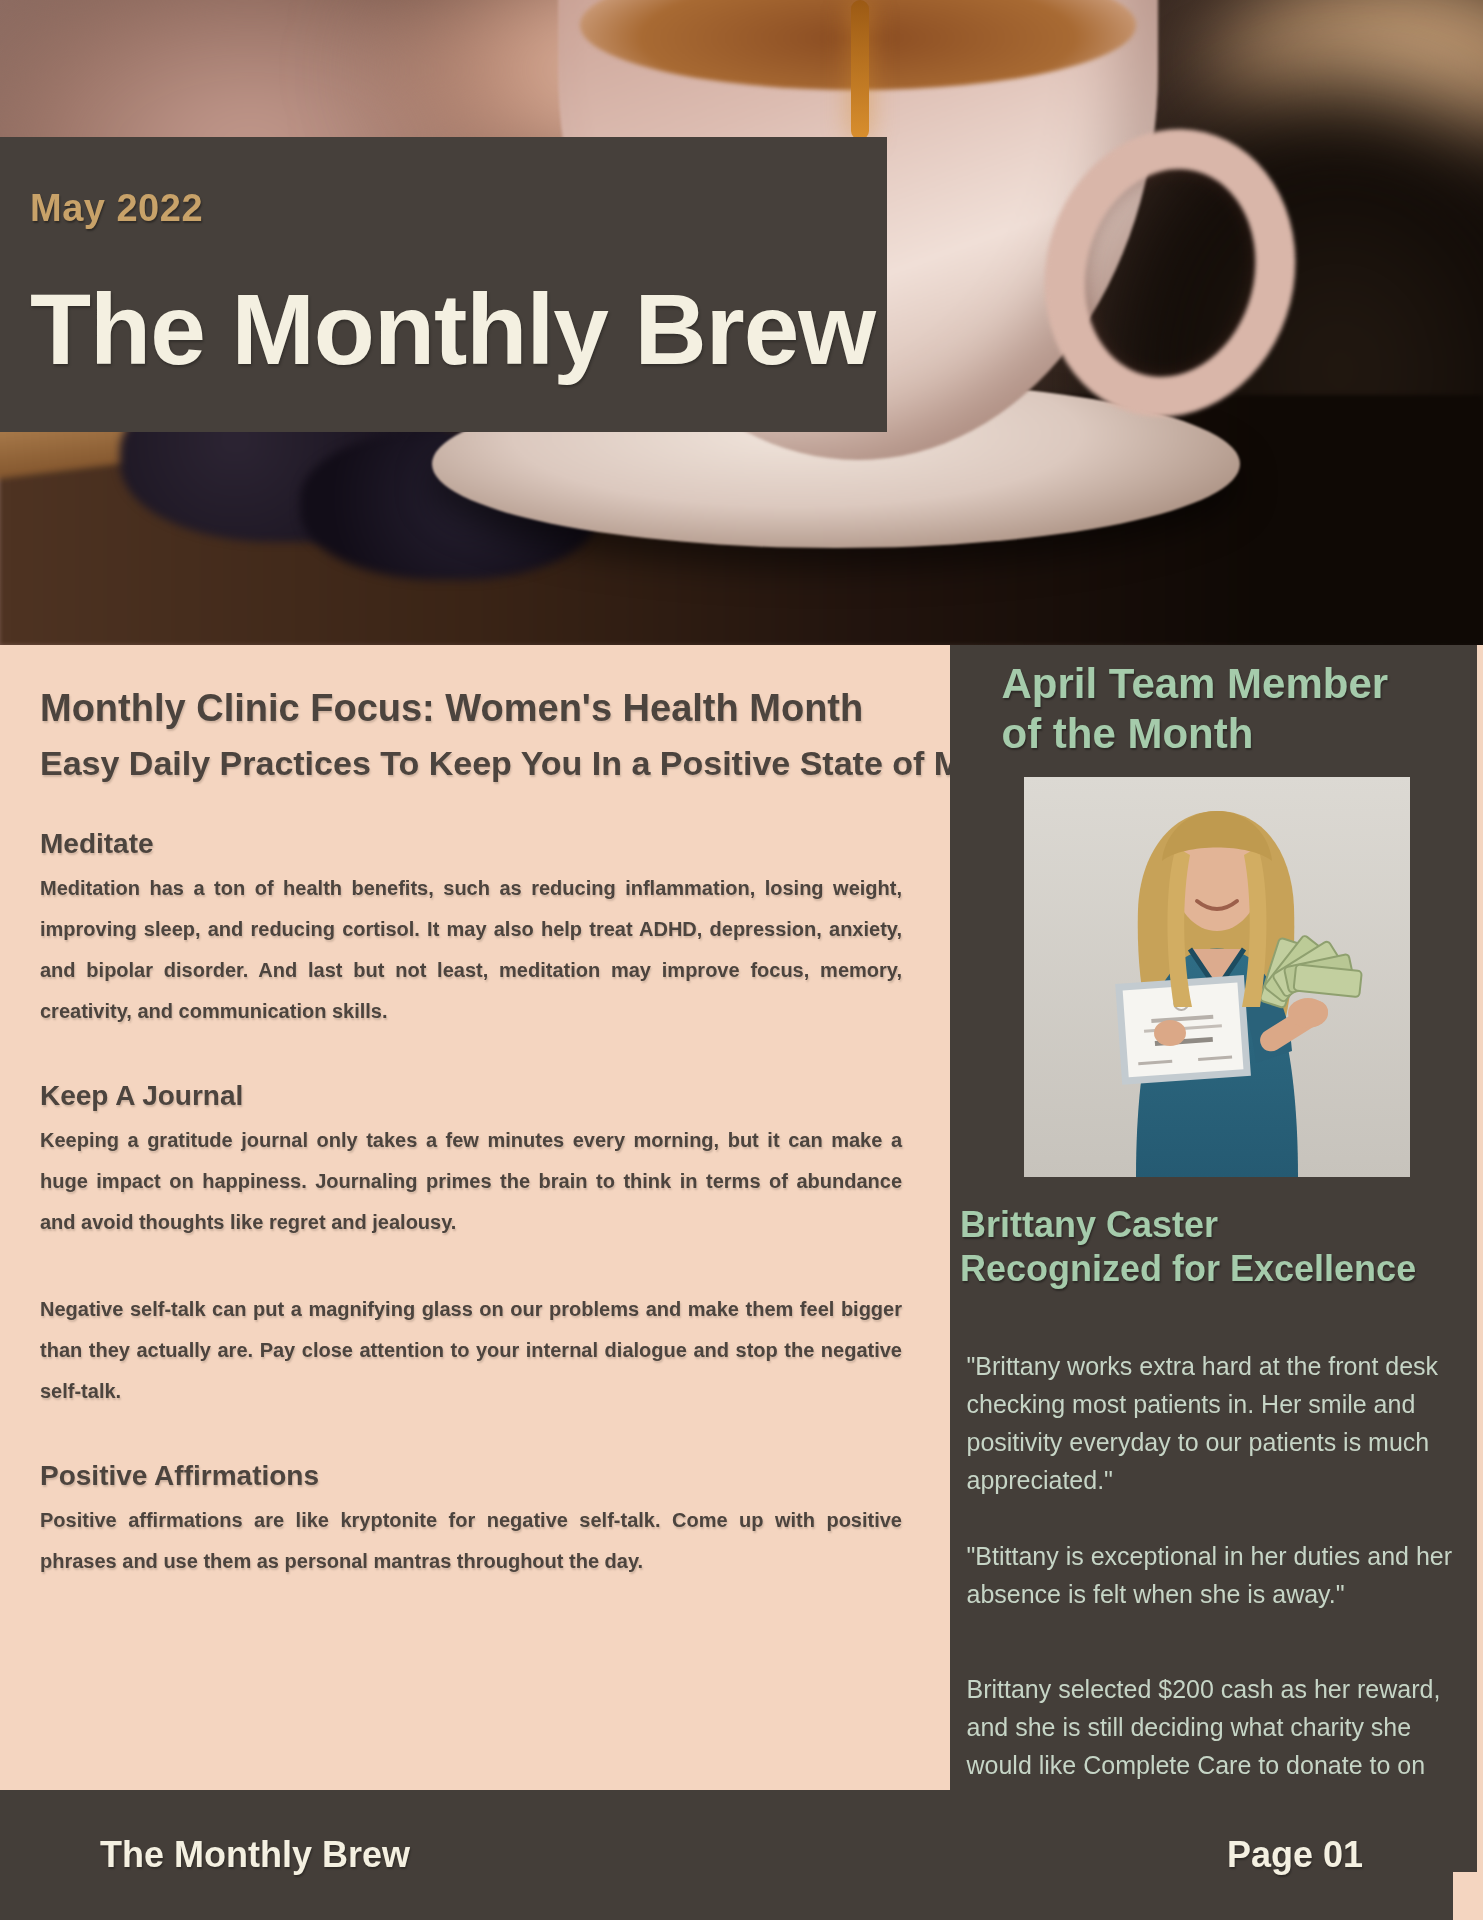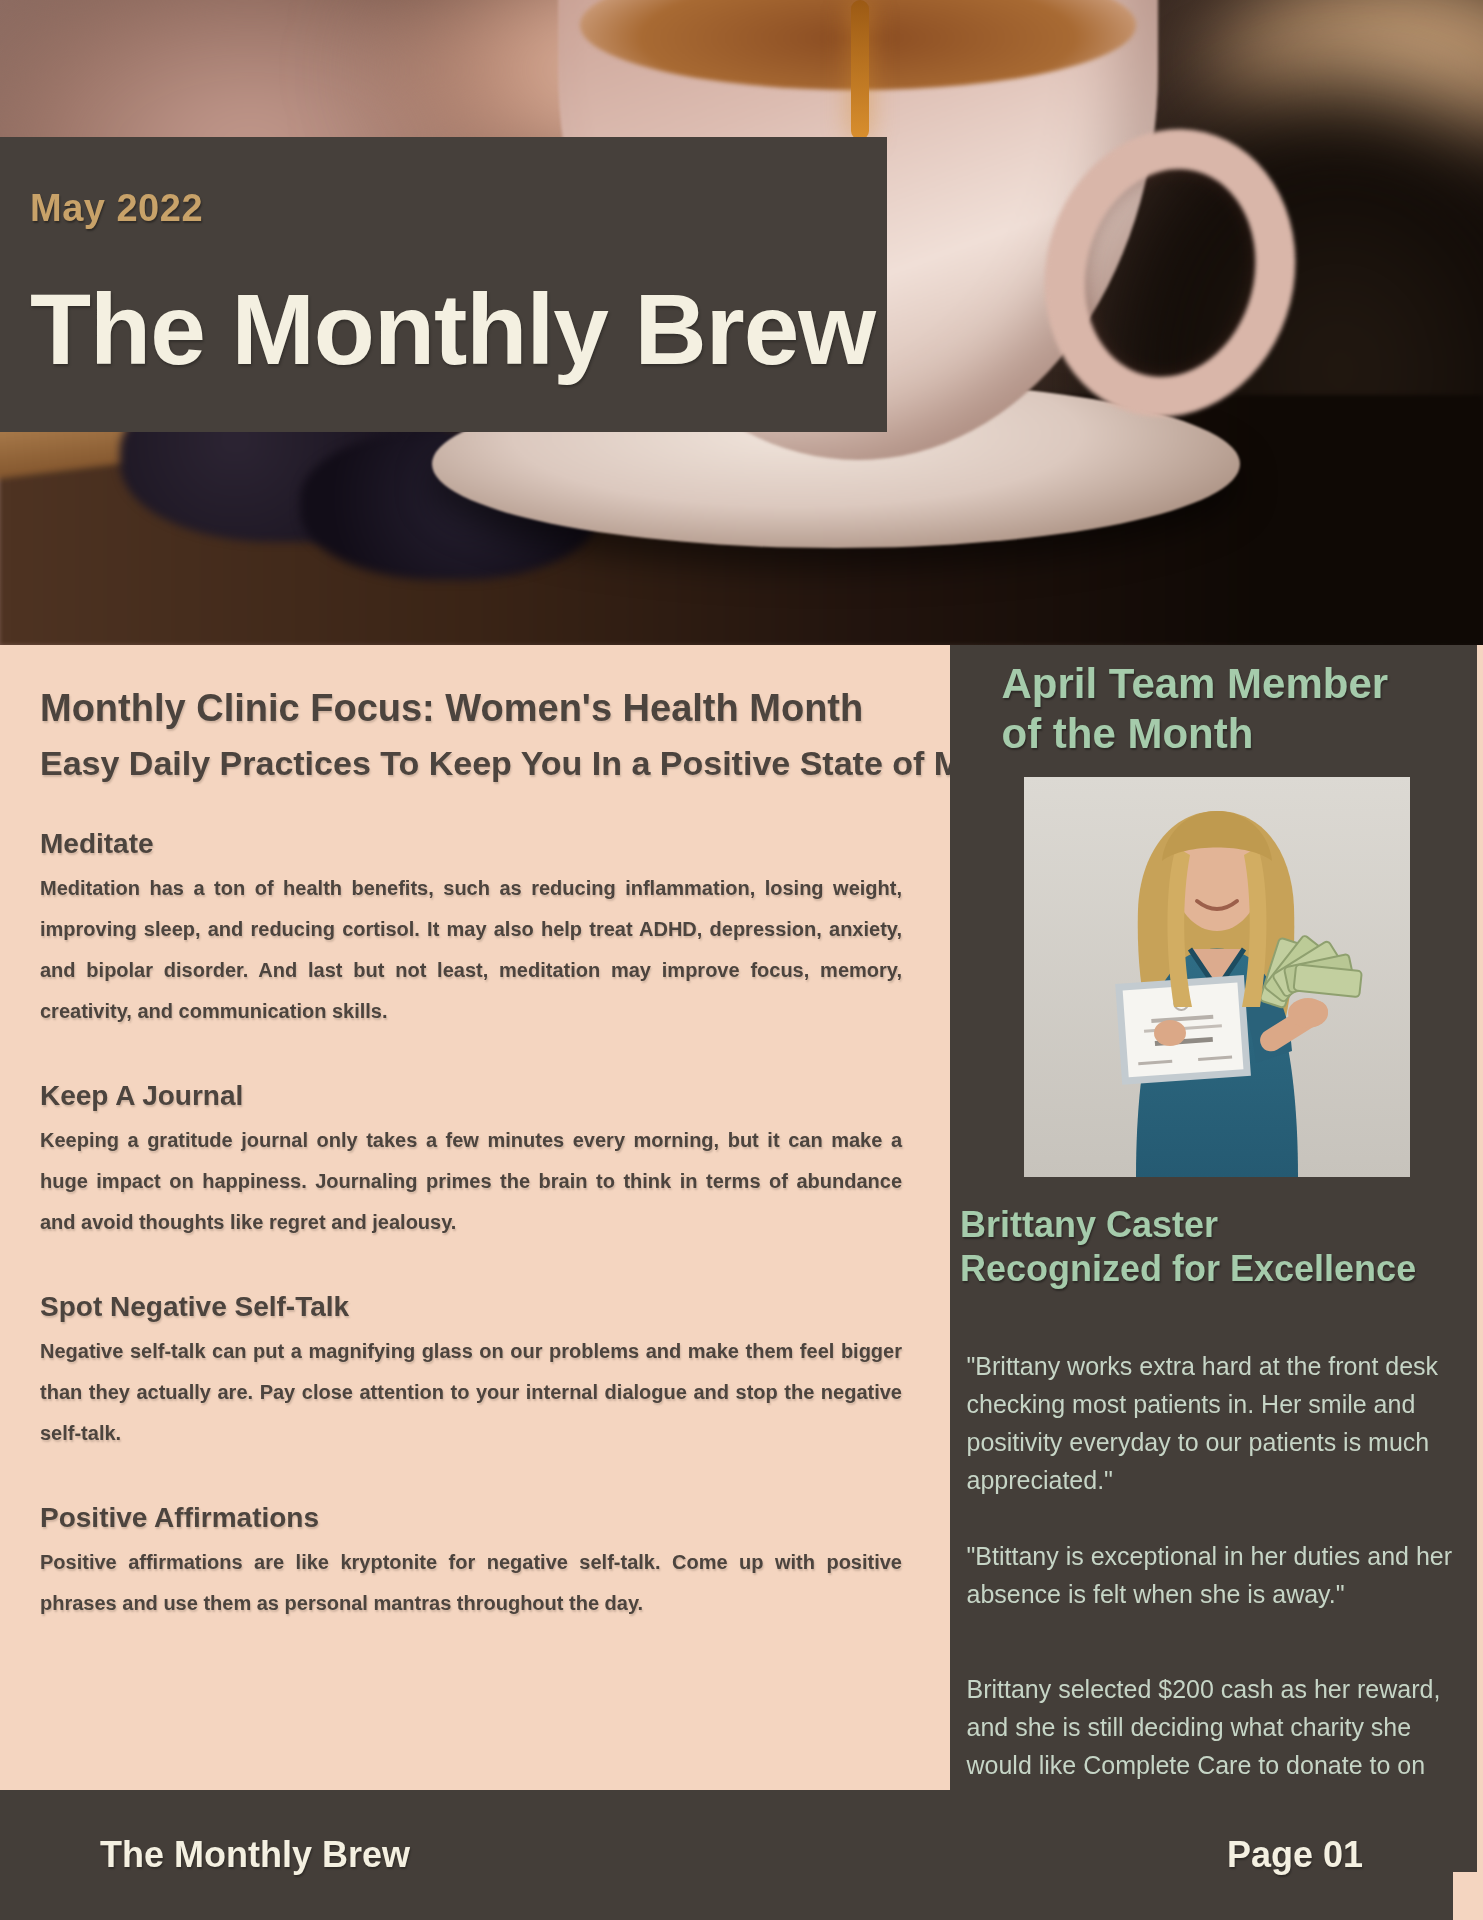--- a/index.html
+++ b/index.html
@@ -118,21 +118,20 @@
       <div class="topic-title">Meditate</div>
       <div class="topic-body">Meditation has a ton of health benefits, such as reducing inflammation, losing weight, improving sleep, and reducing cortisol. It may also help treat ADHD, depression, anxiety, and bipolar disorder. And last but not least, meditation may improve focus, memory, creativity, and communication skills.</div>
     </div>
 
     <div class="topic-section">
       <div class="topic-title">Keep A Journal</div>
       <div class="topic-body">Keeping a gratitude journal only takes a few minutes every morning, but it can make a huge impact on happiness. Journaling primes the brain to think in terms of abundance and avoid thoughts like regret and jealousy.</div>
     </div>
 
     <div class="topic-section">
-      <div class="topic-title">Spot Negative Self-Talk</div>
       <div class="topic-body">Negative self-talk can put a magnifying glass on our problems and make them feel bigger than they actually are. Pay close attention to your internal dialogue and stop the negative self-talk.</div>
     </div>
 
     <div class="topic-section">
       <div class="topic-title">Positive Affirmations</div>
       <div class="topic-body">Positive affirmations are like kryptonite for negative self-talk. Come up with positive phrases and use them as personal mantras throughout the day.</div>
     </div>
   </div>
 
   <div class="right-col">

